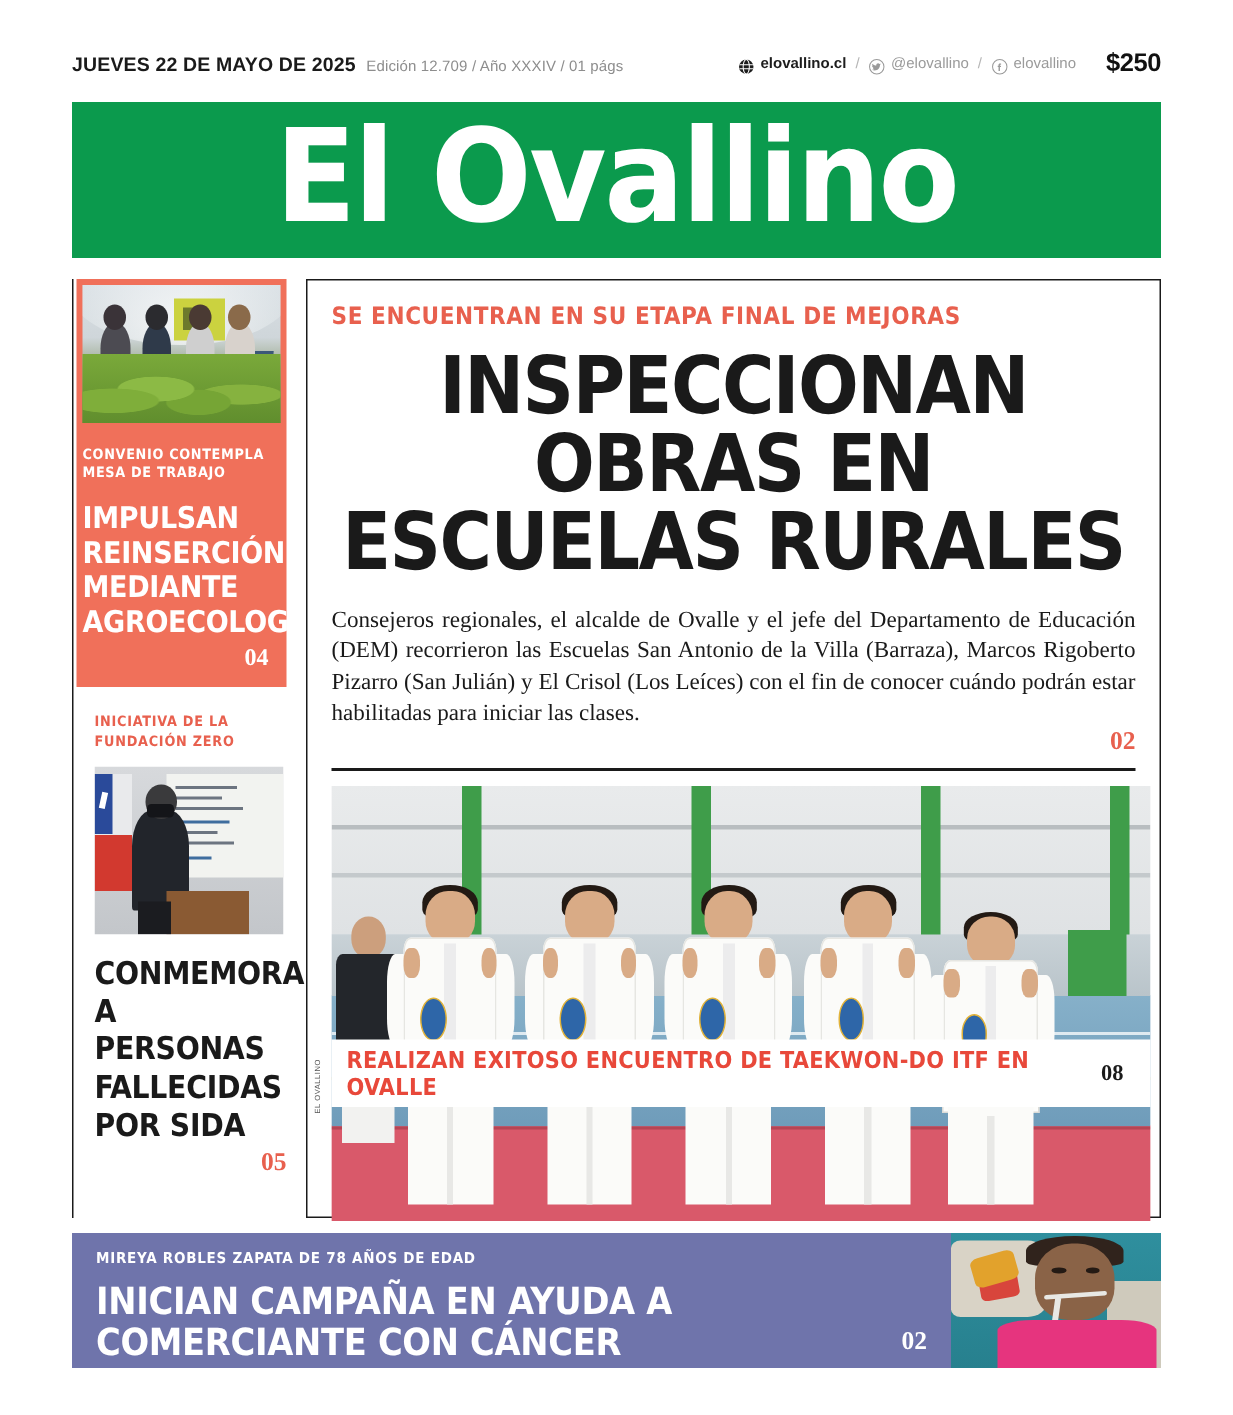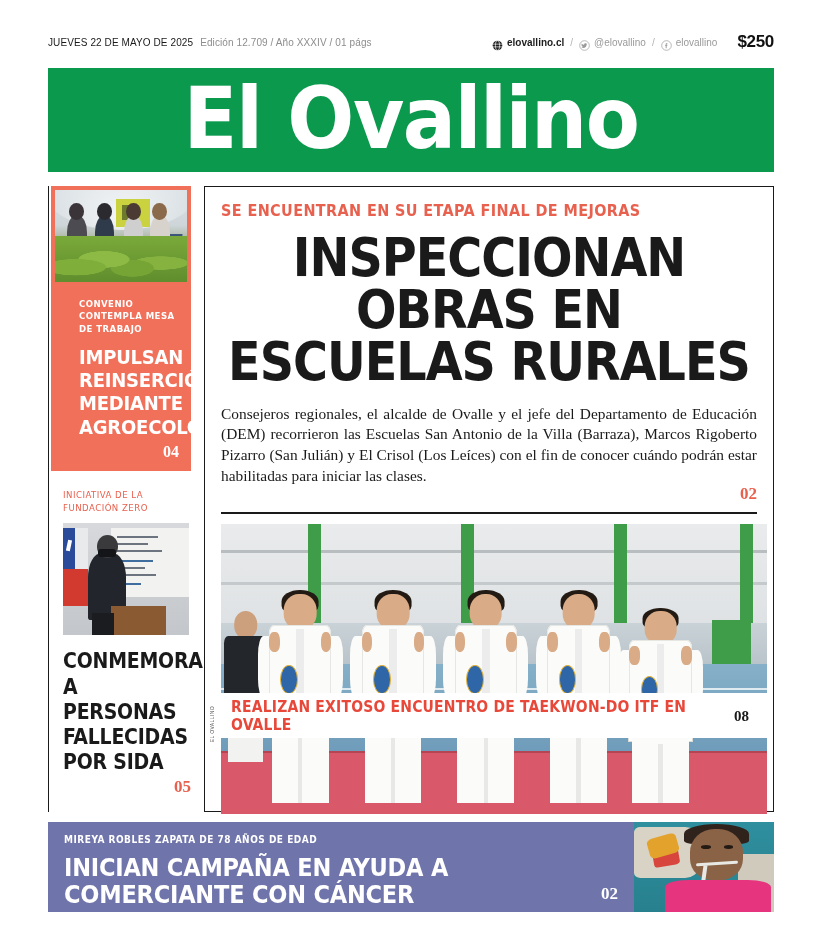--- a/index.html
+++ b/index.html
@@ -30,22 +30,22 @@
     align-items: center;
     justify-content: space-between;
   }
   .dateline {
     display: flex;
     align-items: baseline;
     gap: 7px;
     white-space: nowrap;
   }
   .dateline .date {
-    font-size: 10px;
-    font-weight: normal;
+    font-size: 13px;
+    font-weight: bold;
     letter-spacing: .1px;
     color: #1a1a1a;
   }
   .dateline .edition {
     font-size: 10px;
     color: #8d8d8d;
     letter-spacing: .1px;
   }
   .social {
     display: flex;
@@ -147,21 +147,21 @@
       radial-gradient(ellipse at 38% 45%, #8cba45 0 20%, transparent 21%),
       radial-gradient(ellipse at 58% 62%, #76a535 0 18%, transparent 19%),
       radial-gradient(ellipse at 78% 52%, #86b23f 0 17%, transparent 18%),
       linear-gradient(#7aa93a, #5d8a2c);
   }
 
   .promo-box {
     width: 140px;
     margin-left: 2px;
     background: #f0705a;
-    padding: 12px 12px 10px 28px;
+    padding: 12px 12px 10px 4px;
     box-sizing: border-box;
     color: #fff;
   }
   .kicker-w {
     font-family: "Liberation Sans Narrow", "DejaVu Sans Condensed", "Liberation Sans", sans-serif;
     font-weight: bold;
     font-size: 9.5px;
     line-height: 1.3;
     letter-spacing: .45px;
     color: #ffffff;
@@ -182,21 +182,21 @@
     font-family: "Liberation Serif", serif;
     font-weight: bold;
     font-size: 16px;
     color: #ffffff;
     margin-top: 4px;
   }
 
   .rail-story2 { margin: 18px 0 0 14px; width: 128px; }
   .kicker-coral {
     font-family: "Liberation Sans Narrow", "DejaVu Sans Condensed", "Liberation Sans", sans-serif;
-    font-weight: normal;
+    font-weight: bold;
     font-size: 9.5px;
     line-height: 1.35;
     letter-spacing: .5px;
     color: #e8604e;
     text-transform: uppercase;
   }
   .rail-photo2 {
     width: 126px; height: 112px;
     margin-top: 9px;
     overflow: hidden;

